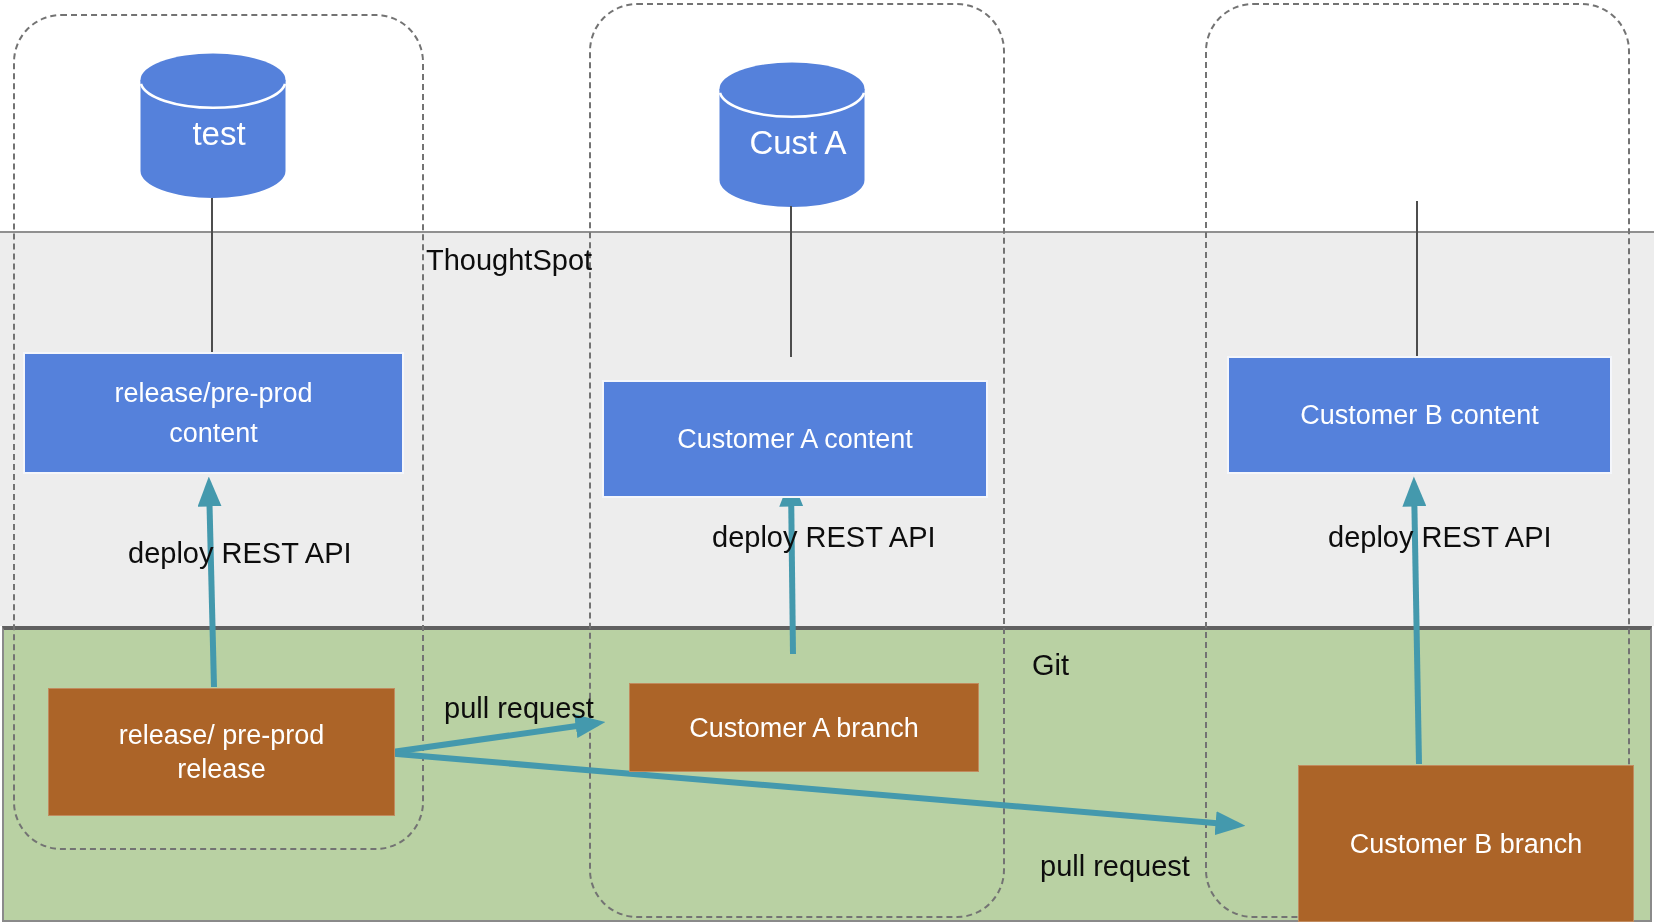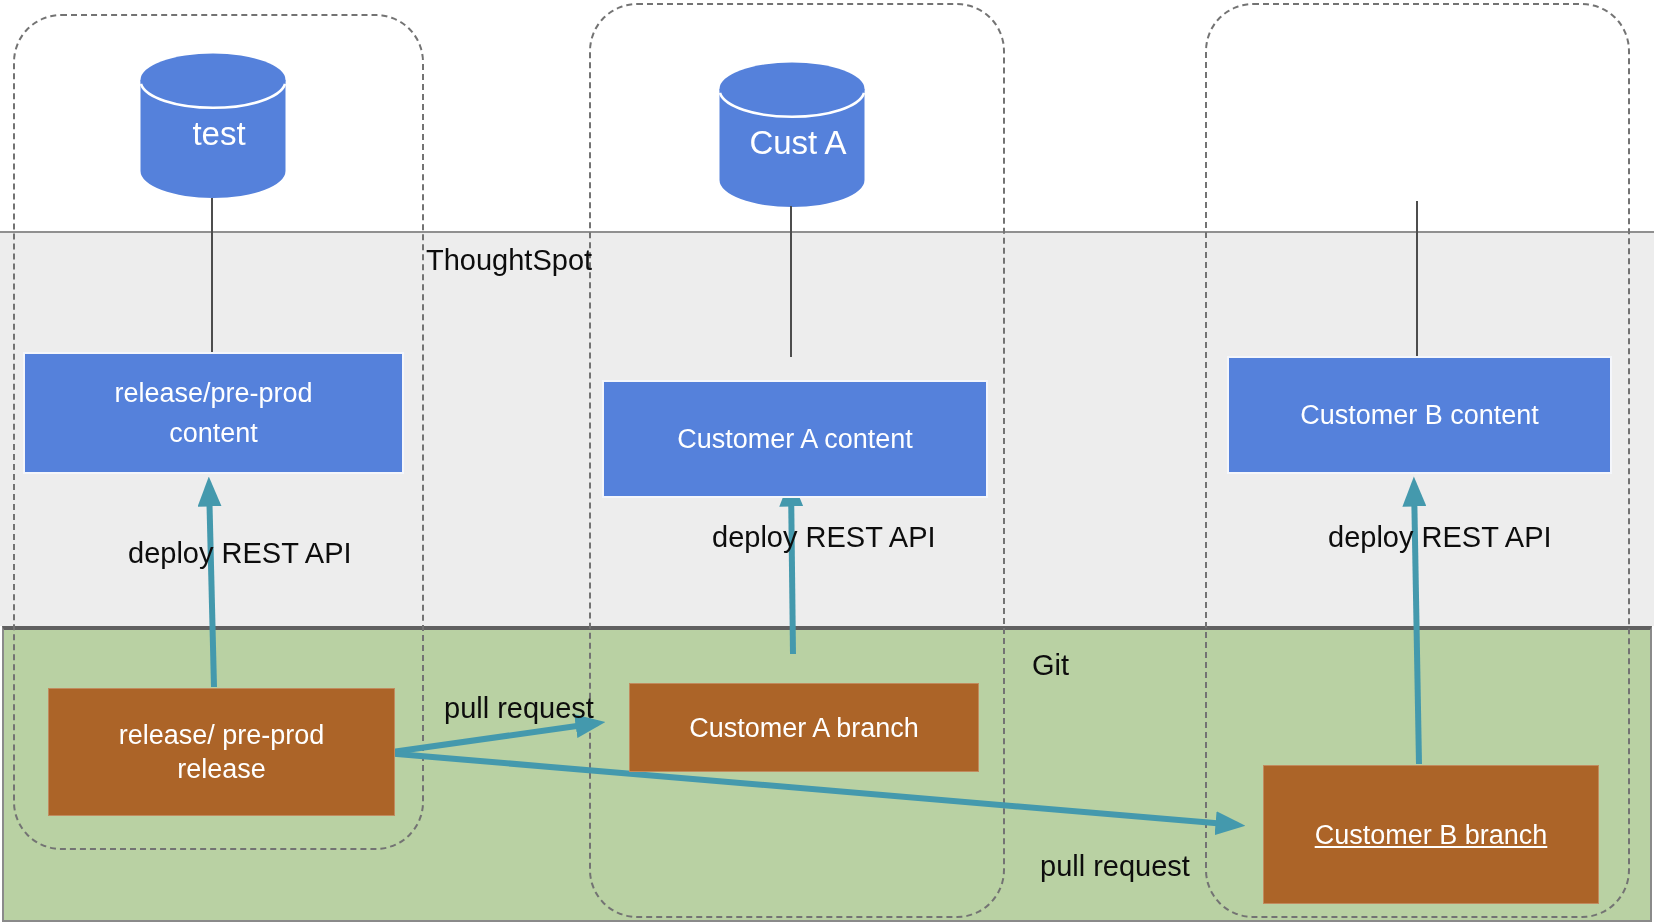--- a/index.html
+++ b/index.html
@@ -33,21 +33,21 @@
     align-items:center;justify-content:center;color:#fff;font-size:27px;line-height:34px;
     text-align:center;z-index:5;
   }
   .node-content{background:var(--shape_blue);border:2px solid #f4f6fb;}
   .node-branch{background:var(--shape_brown);border:1px solid rgba(255,255,255,0.25);}
   .content-1{left:23px;top:352px;width:381px;height:122px;gap:6px;}
   .content-2{left:602px;top:356px;width:386px;height:118px;margin-top:24px;}
   .content-3{left:1227px;top:356px;width:385px;height:118px;}
   .branch-1{left:40px;top:688px;width:347px;height:128px;margin-left:8px;}
   .branch-2{left:613px;top:683px;width:350px;height:89px;margin-left:16px;}
-  .branch-3{left:1263px;top:765px;width:336px;height:139px;text-decoration:underline;}
+  .branch-3{left:1298px;top:765px;width:336px;height:157px;}
   
   #wires{position:absolute;left:0;top:0;z-index:4;pointer-events:none;}
   .wire-thin{stroke:#4d4d4d;stroke-width:2;fill:none;}
   .wire-arrow{stroke:var(--arrow_teal);stroke-width:6;fill:none;}
   #wires .arrowhead{fill:var(--arrow_teal);}
   
   .lbl{position:absolute;color:#0d0d0d;font-size:29px;line-height:1.1;white-space:nowrap;z-index:6;}
   .lbl-thoughtspot{left:426px;top:245px;}
   .lbl-git{left:1032px;top:650px;}
   .lbl-deploy-1{left:128px;top:538px;}

